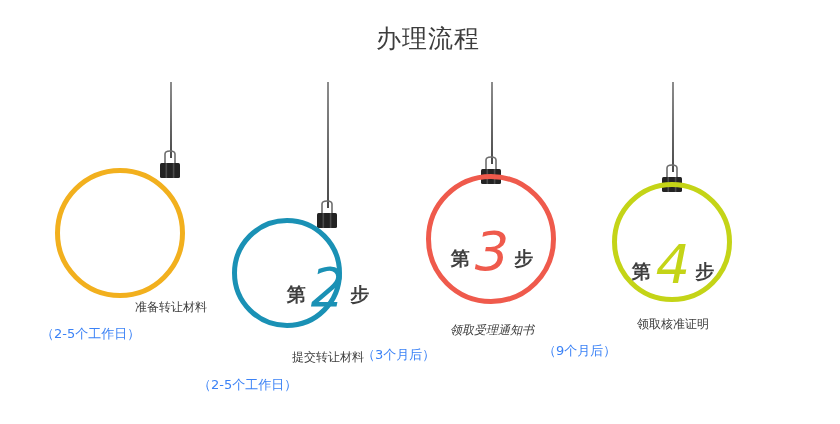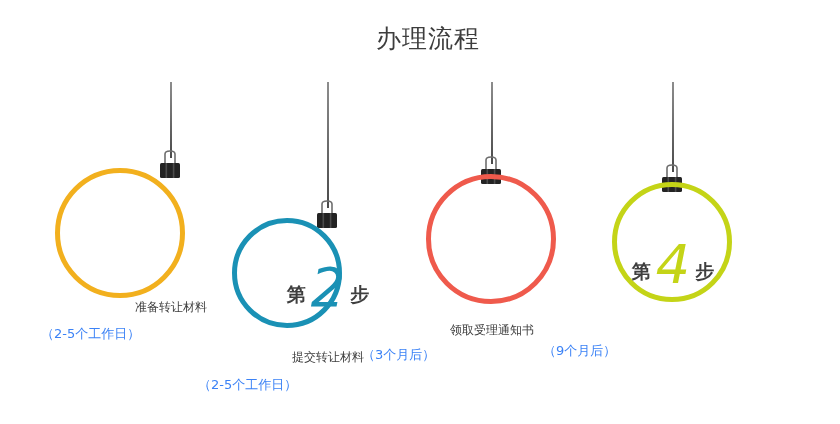--- a/index.html
+++ b/index.html
@@ -167,34 +167,38 @@
     <div class="thread" style="top:82px;height:82px;"></div>
     <div class="clip" style="top:156px;">
       <svg width="34" height="30" viewBox="0 0 34 30">
         <path d="M12 16 L12 4 Q12 1 17 1 Q22 1 22 4 L22 16" fill="none" stroke="#6e6e6e" stroke-width="1.6"></path>
         <rect x="7" y="13" width="20" height="15" rx="1.5" fill="#232323"></rect>
         <rect x="12.5" y="13" width="1.6" height="15" fill="#4c4c4c"></rect>
         <rect x="19.8" y="13" width="1.6" height="15" fill="#4c4c4c"></rect>
       </svg>
     </div>
     <div class="ring" style="left:64px;top:174px;width:130px;height:130px;border:5px solid #EF5A4C;"></div>
-    <div class="caption" style="top:319px;">领取受理通知书</div>
+    <div class="numrow" style="top:220px;">
+      <span class="han">第</span><span class="digit" style="color:#EF5A4C;">3</span><span class="han">步</span>
+    </div>
+    <div class="caption" style="top:319px;font-style:italic;">领取受理通知书</div>
     <div class="subcaption" style="top:345px;">（3个月后）</div>
   </div>
 
   <div class="step" style="left:543px;">
     <div class="thread" style="top:82px;height:90px;"></div>
     <div class="clip" style="top:164px;">
       <svg width="34" height="30" viewBox="0 0 34 30">
         <path d="M12 16 L12 4 Q12 1 17 1 Q22 1 22 4 L22 16" fill="none" stroke="#6e6e6e" stroke-width="1.6"></path>
         <rect x="7" y="13" width="20" height="15" rx="1.5" fill="#232323"></rect>
         <rect x="12.5" y="13" width="1.6" height="15" fill="#4c4c4c"></rect>
         <rect x="19.8" y="13" width="1.6" height="15" fill="#4c4c4c"></rect>
       </svg>
     </div>
     <div class="ring" style="left:69px;top:182px;width:120px;height:120px;border:5px solid #C4D417;"></div>
     <div class="numrow" style="top:233px;">
       <span class="han">第</span><span class="digit" style="color:#C4D417;">4</span><span class="han">步</span>
     </div>
+    <div class="caption" style="top:313px;">领取核准证明</div>
     <div class="subcaption" style="top:341px;">（9个月后）</div>
   </div>
 
 </div>
 
 </body></html>

